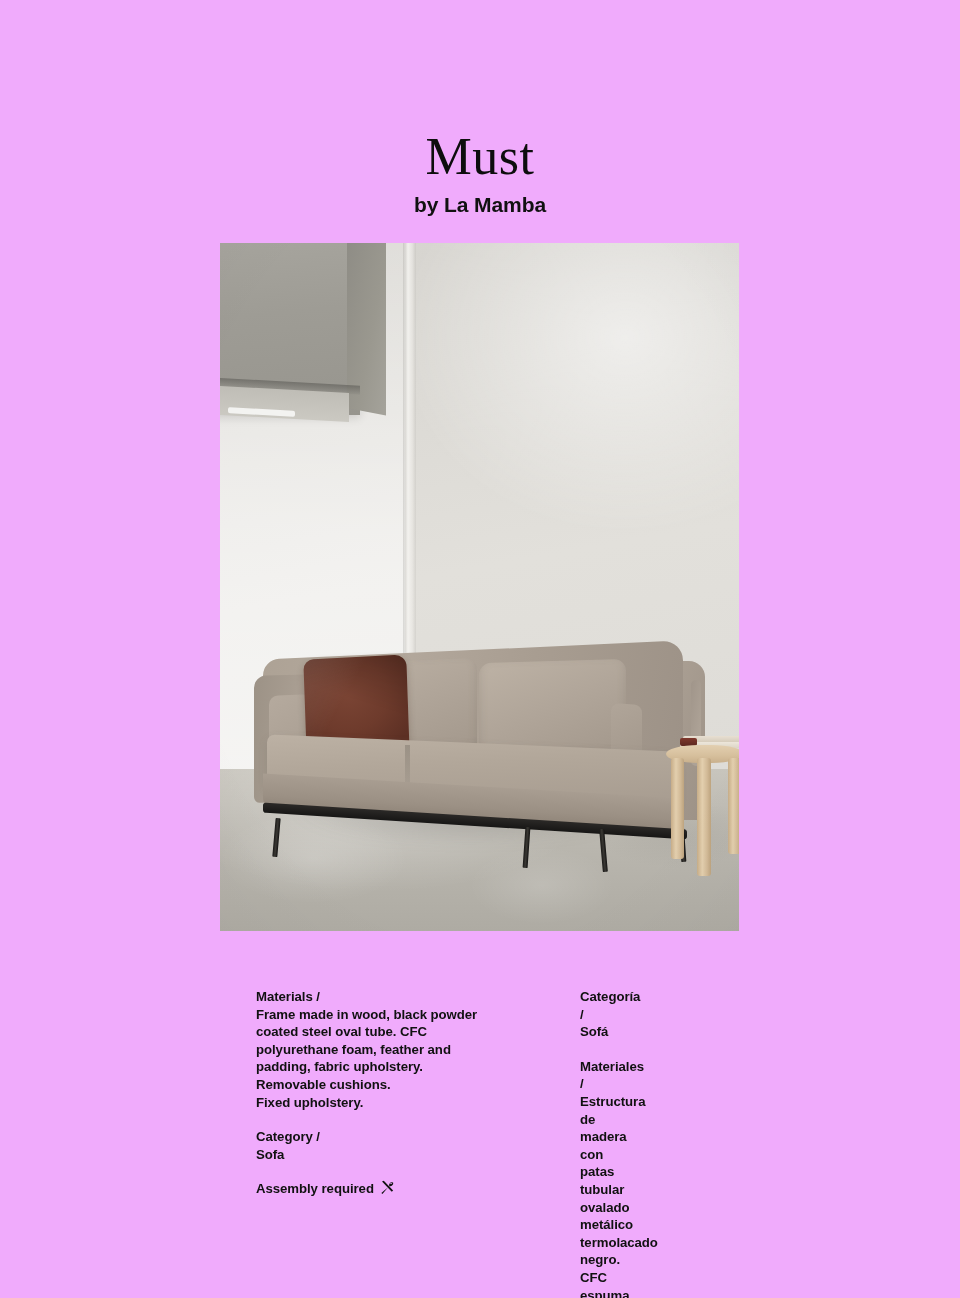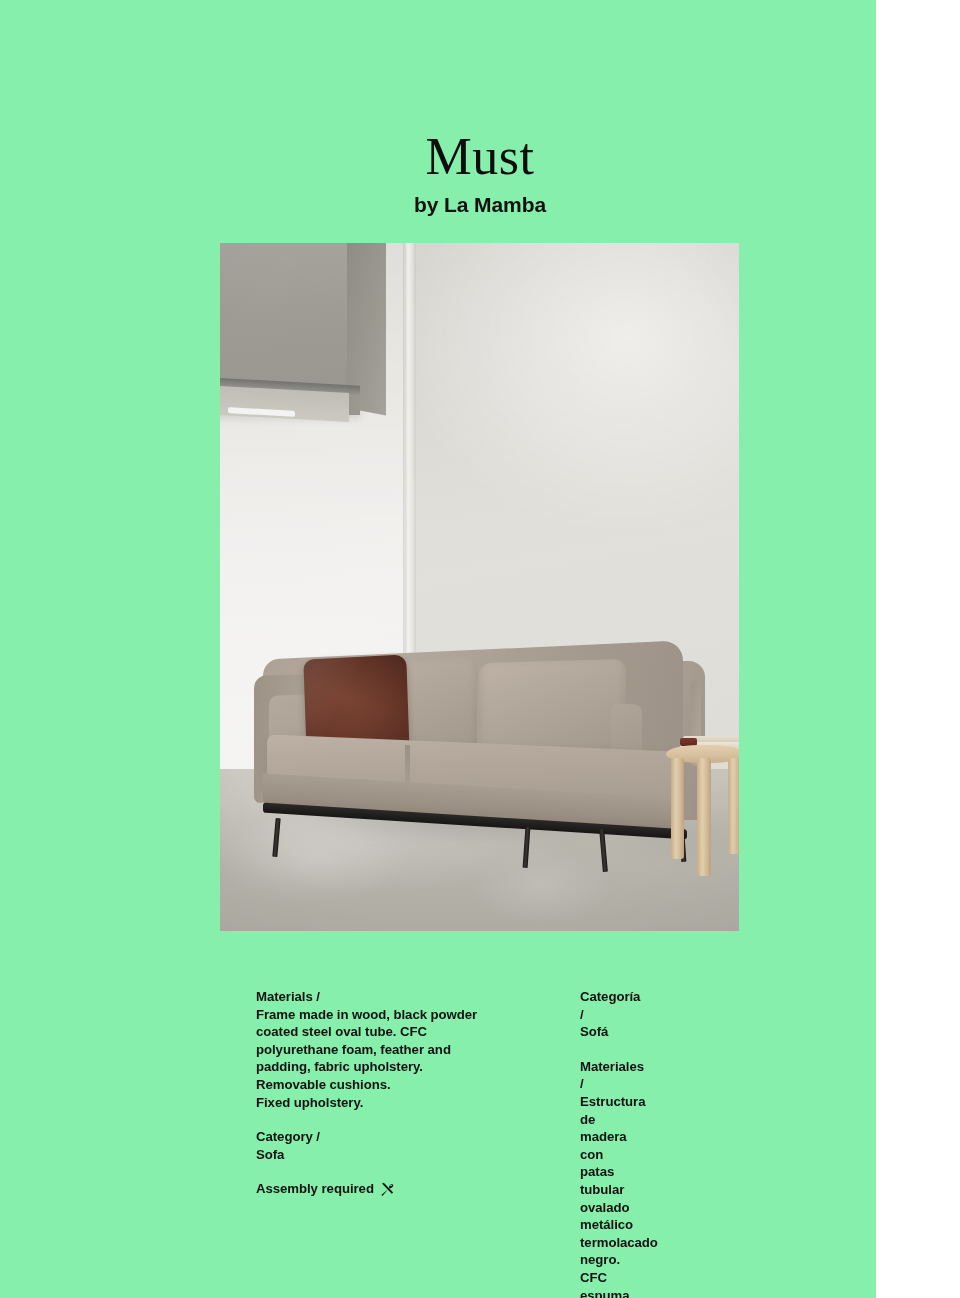--- a/index.html
+++ b/index.html
@@ -12,24 +12,24 @@
     width: 960px;
     height: 1298px;
     background: #ffffff;
     font-family: "Liberation Sans", sans-serif;
     color: #111111;
     overflow: hidden;
     position: relative;
   }
 
   .page {
-    width: 876px;
+    width: 960px;
     height: 1298px;
     position: relative;
-    background: #86efac;
+    background: #f0abfc;
     padding-left: 8px;
   }
 
   
   .header {
     position: absolute;
     top: 128px;
     left: 0;
     width: 960px;
     text-align: center;
@@ -433,21 +433,21 @@
     font-size: 13.2px;
     font-weight: 700;
     line-height: 17.6px;
     letter-spacing: -0.05px;
     color: #111111;
     margin: 0;
   }
   .spec-value { font-weight: 700; }
   .assembly-row {
     display: flex;
-    align-items: center;
+    align-items: flex-start;
     gap: 6px;
   }
   .tools-icon {
     display: inline-block;
     width: 15px;
     height: 15px;
     flex: 0 0 auto;
     position: relative;
     top: 0px;
   }

